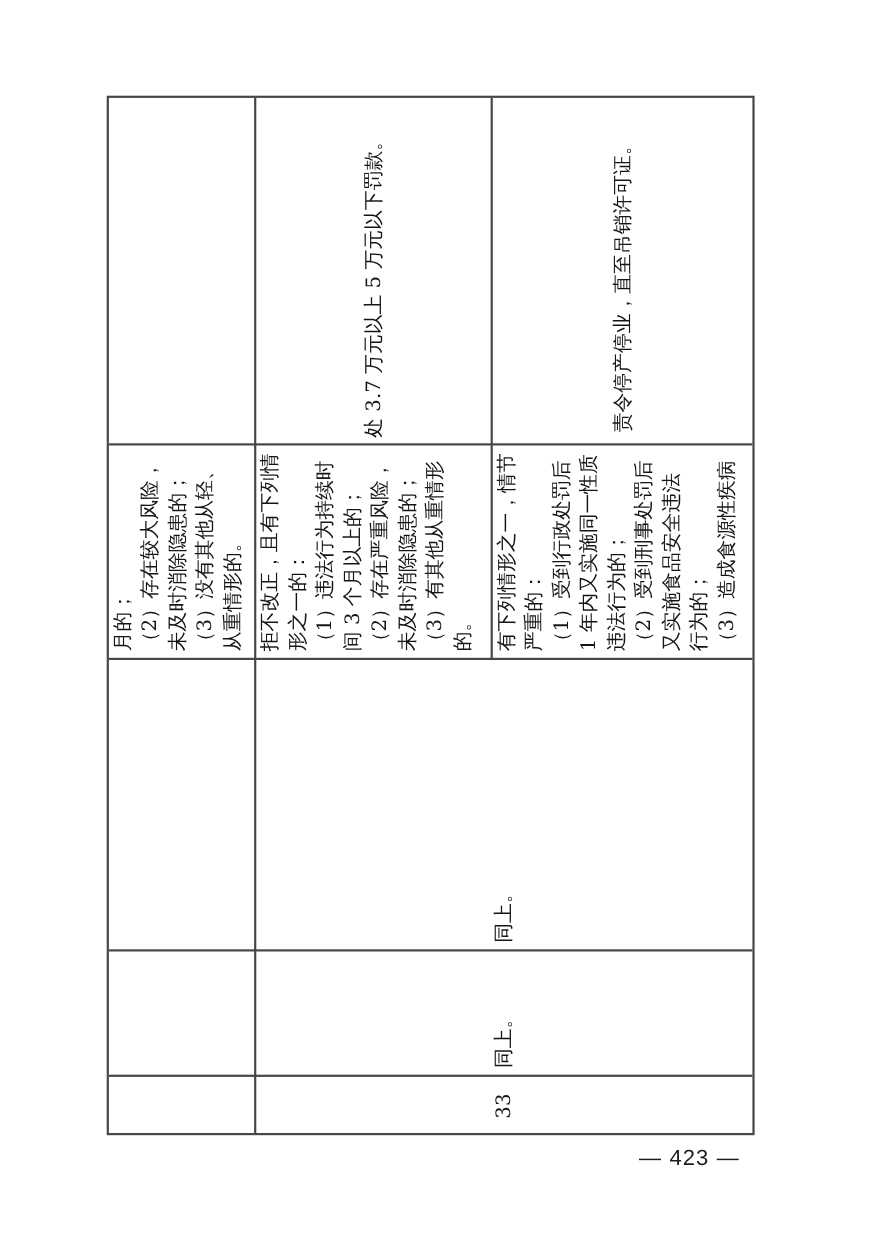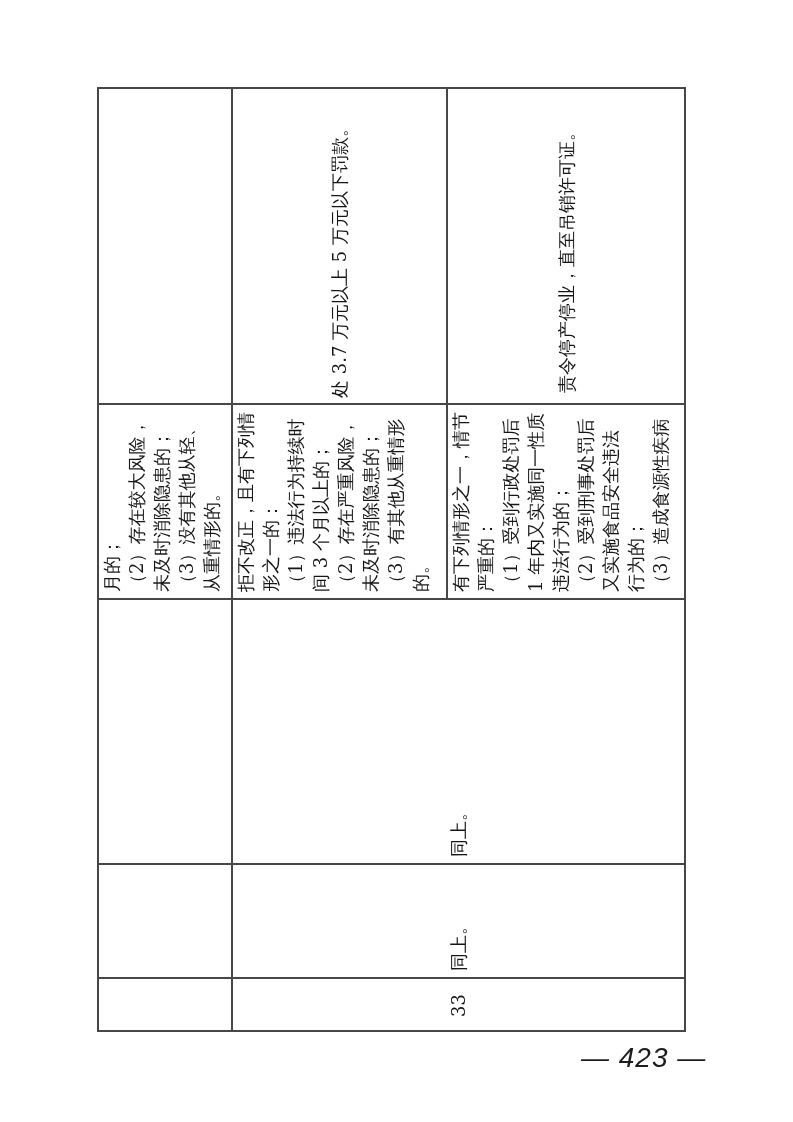--- a/index.html
+++ b/index.html
@@ -34,24 +34,23 @@
   .txt {
     font-size:18px;
     line-height:25px;
     color:#151515;
     white-space:pre;
   }
   .footer {
     position:absolute;
     left:581px; top:1042px;
     font-family:"Liberation Sans",sans-serif;
-    font-size:28px;
+    font-size:20px;
     letter-spacing:1px;
     color:#1c1c1c;
-    font-style:italic;
   }
 </style>
 </head>
 <body>
 
 <div class="page">
 
   <div class="table">
 
     <div class="hline" style="top:314px;"></div>

